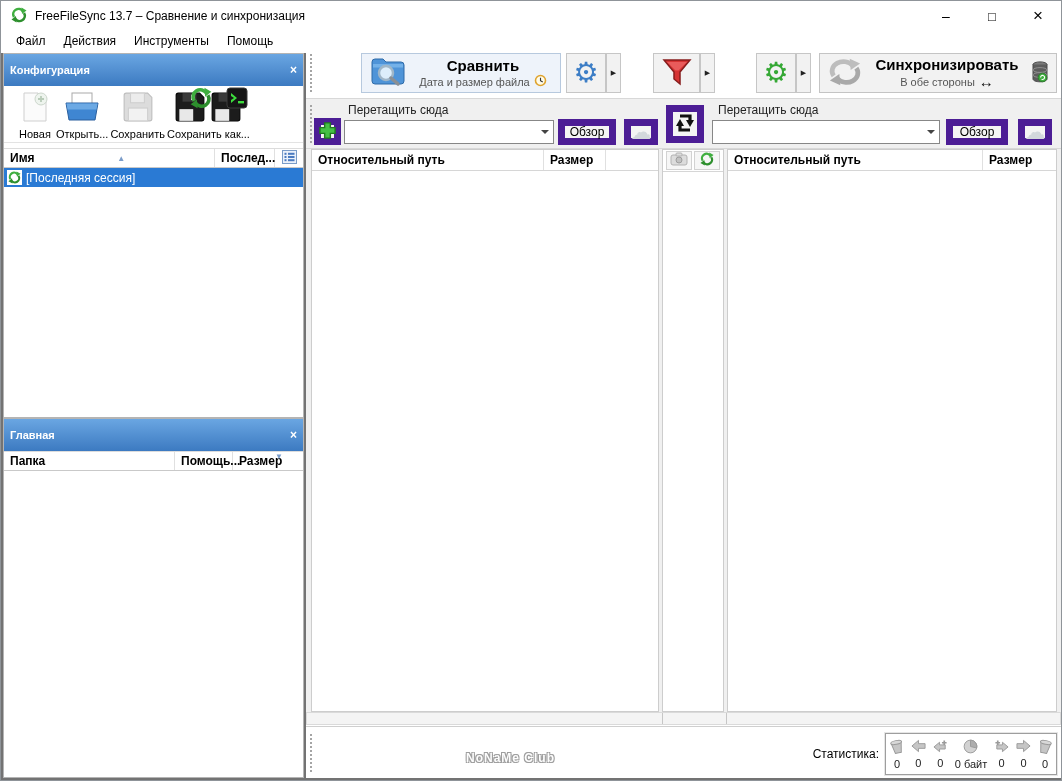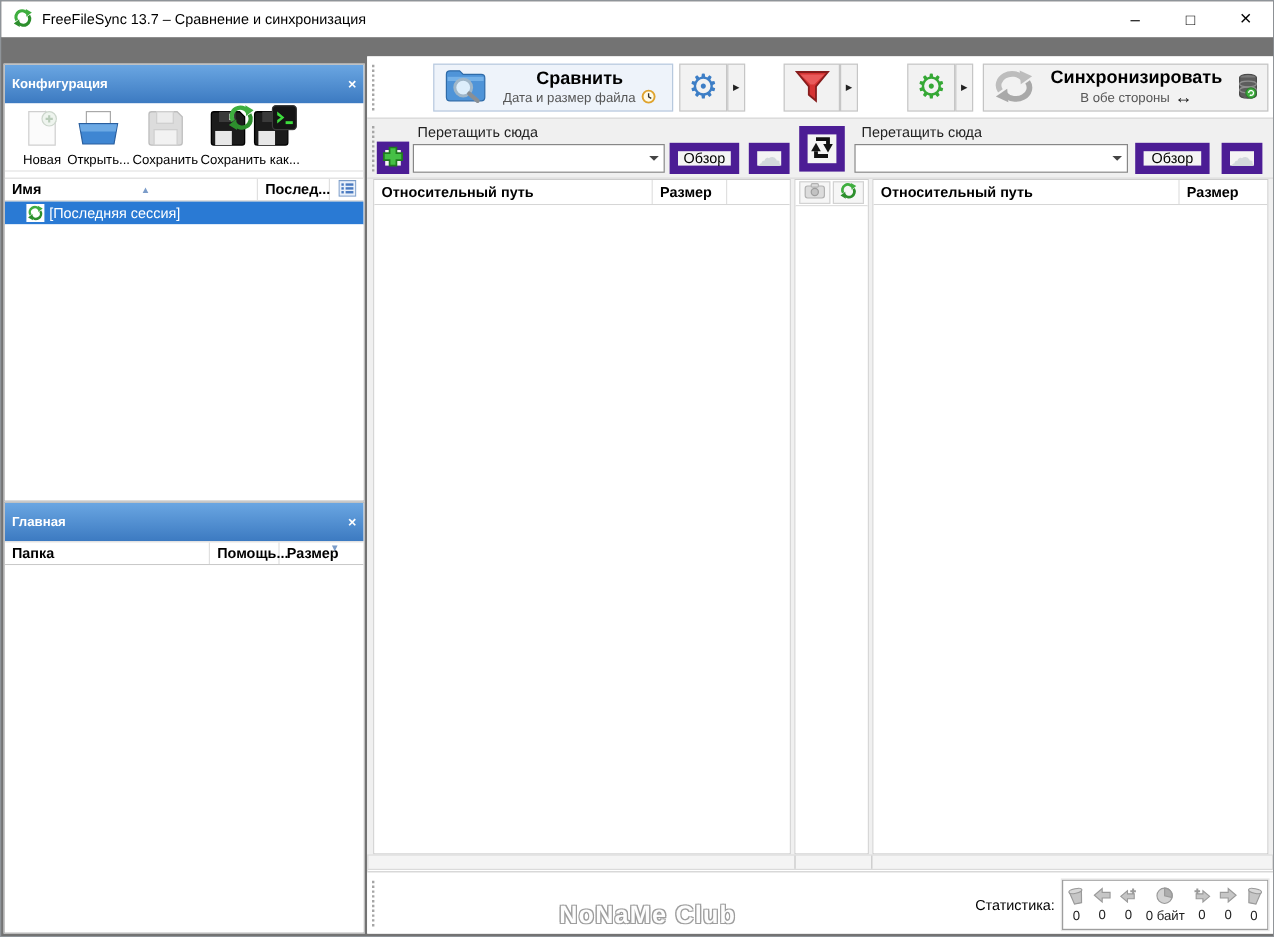--- a/index.html
+++ b/index.html
@@ -42,21 +42,21 @@
   .cfg-label { white-space:nowrap; }
   .stackicon { position:relative; display:inline-block; }
   .stackicon .ovl { position:absolute; }
 
   .cfg-header, .ov-header { flex:0 0 20px; display:flex; align-items:stretch; font-weight:bold;
                  border-top:1px solid #dcdcdc; border-bottom:1px solid #c9c9c9; background:#fff; }
   .cfg-header { margin-top:5px; }
   .hcol { display:flex; align-items:center; padding:0 6px; border-right:1px solid #e0e0e0; position:relative; }
   .sort-mark { font-size:8px; color:#7b9cc9; }
   .cfg-row { flex:0 0 19px; display:flex; align-items:center; gap:4px; background:#2a7ad4;
-             color:#fff; padding:0 18px; }
+             color:#fff; padding:0 3px; }
   .panel-body { flex:1 1 auto; background:#fff; }
 
   
   .workspace { position:absolute; left:305px; top:46px; width:755px; bottom:2px; background:#fff; }
   .toolbar-row { position:absolute; top:0; left:0; right:0; height:51px; background:#fff; }
   .vgrip { position:absolute; width:4px; border-left:2px dotted #a5a5a5; }
   .tb-grip { left:4px; top:7px; height:38px; }
   .abs { position:absolute; }
   .bigbtn { display:flex; align-items:center; gap:8px; padding:0 8px; cursor:default; }
   .compare-btn { left:55px; top:6px; width:200px; height:40px; background:#eef3fa;
@@ -97,21 +97,21 @@
   .midbtn { width:26px; height:19px; margin:1px; background:#f6f6f6; border:1px solid #d2d2d2;
             display:flex; align-items:center; justify-content:center; }
 
   .hscroll { position:absolute; bottom:53px; left:0; right:0; height:13px; background:#f4f4f4;
              border:1px solid #dadada; }
   .hs-sep { position:absolute; top:0; bottom:0; width:1px; background:#c6c6c6; }
 
   .statusbar { position:absolute; bottom:0; left:0; right:0; height:52px; background:#fff;
                border-top:1px solid #cfcfcf; }
   .sb-grip { left:4px; top:7px; height:38px; }
-  .watermark { position:absolute; left:160px; top:24px; font-size:21px; font-weight:bold;
+  .watermark { position:absolute; left:160px; top:24px; font-size:12px; font-weight:bold;
                letter-spacing:1px; color:#fdfdfd;
                text-shadow:1px 1px 0 #9e9e9e,-1px -1px 0 #9e9e9e,1px -1px 0 #9e9e9e,-1px 1px 0 #9e9e9e; }
   .stats-label { position:absolute; right:182px; top:20px; font-size:12px; }
   .stats-box { position:absolute; right:4px; top:6px; width:172px; height:42px;
                border:1px solid #9e9e9e; outline:1px solid #e6e6e6; background:#fff;
                display:flex; align-items:center; justify-content:space-between; padding:2px 4px; }
   .stat-cell { display:flex; flex-direction:column; align-items:center; gap:1px; }
   .stat-cell .sval { font-size:11px; color:#222; white-space:nowrap; }
 </style>
 </head>
@@ -129,20 +129,26 @@
       </svg>
     </span>
     <span class="app-title">FreeFileSync 13.7 – Сравнение и синхронизация</span>
     <div class="winctls">
       <div class="winctl">–</div>
       <div class="winctl max">□</div>
       <div class="winctl close">×</div>
     </div>
   </div>
 
+  <div class="menubar">
+    <span class="menu-item">Файл</span>
+    <span class="menu-item">Действия</span>
+    <span class="menu-item">Инструменты</span>
+    <span class="menu-item">Помощь</span>
+  </div>
 
   <div class="sidebar">
 
     <div class="panel config">
       <div class="panel-title">
         <span>Конфигурация</span>
         <span class="panel-close">×</span>
       </div>
       <div class="config-toolbar">
         <div class="cfg-btn">

